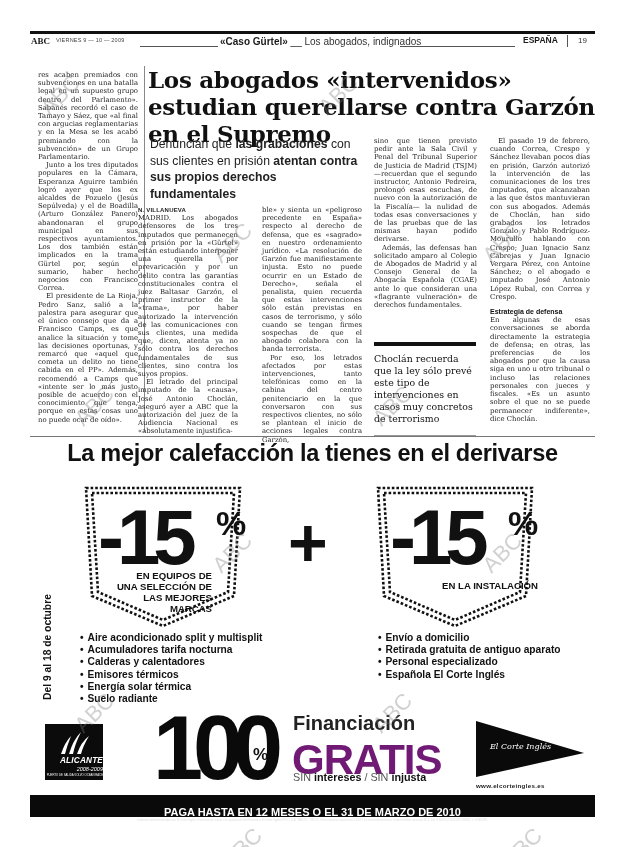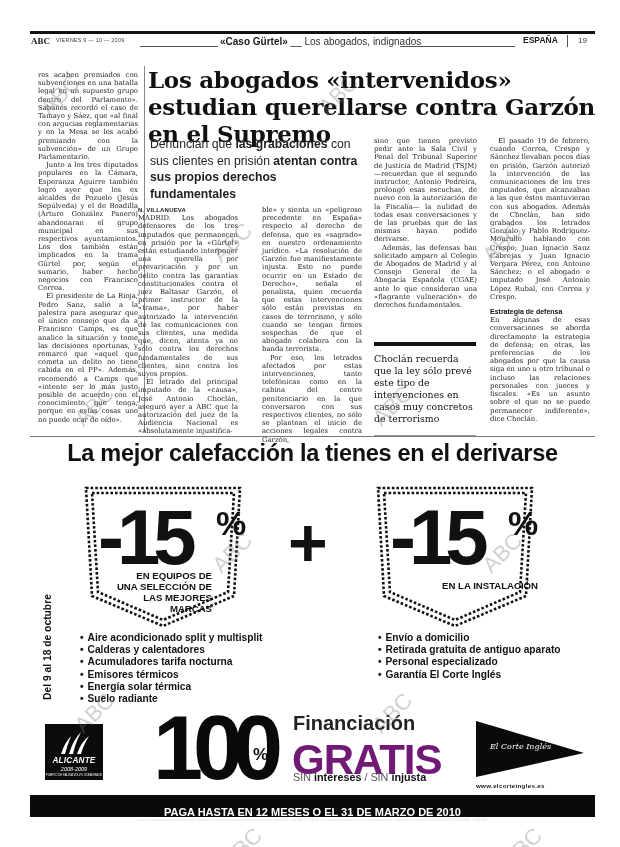--- a/index.html
+++ b/index.html
@@ -56,21 +56,21 @@
 
   .plus { position: absolute; left: 288px; top: 512px; font-family: "Liberation Sans", sans-serif; font-weight: bold; font-size: 68px; line-height: 60px; color: #111; }
 
   .vdate { position: absolute; left: 42px; top: 700px; transform: rotate(-90deg); transform-origin: 0 0; font-family: "Liberation Sans", sans-serif; font-weight: bold; font-size: 10.3px; white-space: nowrap; color: #111; }
 
   .bullets { position: absolute; font-family: "Liberation Sans", sans-serif; font-weight: bold; font-size: 10.2px; line-height: 12.2px; color: #111; list-style: none; }
   .bullets li::before { content: "\2022"; margin-right: 4px; }
   .b1 { left: 80px; top: 632px; }
   .b2 { left: 378px; top: 632px; }
 
-  .alicante { position: absolute; left: 45px; top: 724px; width: 58px; height: 56px; background: #0b0b0b; color: #fff; font-family: "Liberation Sans", sans-serif; text-align: center; }
+  .alicante { position: absolute; left: 45px; top: 724px; width: 58px; height: 56px; background: #0b0b0b; color: #fff; font-family: "Liberation Sans", sans-serif; text-align: right; }
   .alicante .sails { position: absolute; left: 12px; top: 6px; }
   .alicante .name { position: absolute; left: 0; width: 100%; top: 32px; font-size: 8.2px; font-weight: bold; font-style: italic; letter-spacing: 0.2px; }
   .alicante .years { position: absolute; left: 0; width: 100%; top: 42px; font-size: 5.5px; font-style: italic; }
   .alicante .tag { position: absolute; left: 0; width: 100%; top: 49px; font-size: 2.8px; }
 
   .hundred { position: absolute; left: 153px; top: 708px; font-family: "Liberation Sans", sans-serif; font-weight: bold; font-size: 90px; line-height: 80px; letter-spacing: -10px; color: #0a0a0a; }
   .hpct { position: absolute; left: 253px; top: 745px; font-family: "Liberation Sans", sans-serif; font-weight: bold; font-size: 17px; color: #111; }
   .fin { position: absolute; left: 293px; top: 712px; font-family: "Liberation Sans", sans-serif; font-weight: bold; font-size: 20px; line-height: 22px; color: #222; }
   .gratis { position: absolute; left: 292px; top: 738px; font-family: "Liberation Sans", sans-serif; font-weight: bold; font-size: 42px; line-height: 44px; color: #701a75; letter-spacing: -1px; }
   .sin { position: absolute; left: 293px; top: 771px; font-family: "Liberation Sans", sans-serif; font-size: 10.8px; line-height: 12px; color: #555; }
@@ -173,32 +173,32 @@
     <span class="big">-15</span>
     <span class="sign" style="left:118px;top:8px;">%</span>
   </div>
   <div class="cap" style="top:96px;">EN LA INSTALACIÓN</div>
 </div>
 
 <div class="vdate">Del 9 al 18 de octubre</div>
 
 <ul class="bullets b1">
   <li>Aire acondicionado split y multisplit</li>
+  <li>Acumuladores tarifa nocturna</li>
   <li>Calderas y calentadores</li>
-  <li>Acumuladores tarifa nocturna</li>
   <li>Emisores térmicos</li>
   <li>Energía solar térmica</li>
   <li>Suelo radiante</li>
 </ul>
 
 <ul class="bullets b2">
   <li>Envío a domicilio</li>
   <li>Retirada gratuita de antiguo aparato</li>
   <li>Personal especializado</li>
-  <li>Garantía El Corte Inglés</li>
+  <li>Española El Corte Inglés</li>
 </ul>
 
 <div class="alicante">
   <svg class="sails" width="34" height="26">
     <path d="M4 24 Q8 12 14 6 Q10 16 8 24 Z" fill="#fff"></path>
     <path d="M12 24 Q16 10 24 2 Q18 14 16 24 Z" fill="#fff"></path>
     <path d="M20 24 Q24 12 32 6 Q26 16 24 24 Z" fill="#fff"></path>
   </svg>
   <div class="name">ALICANTE</div>
   <div class="years">2008-2009</div>

